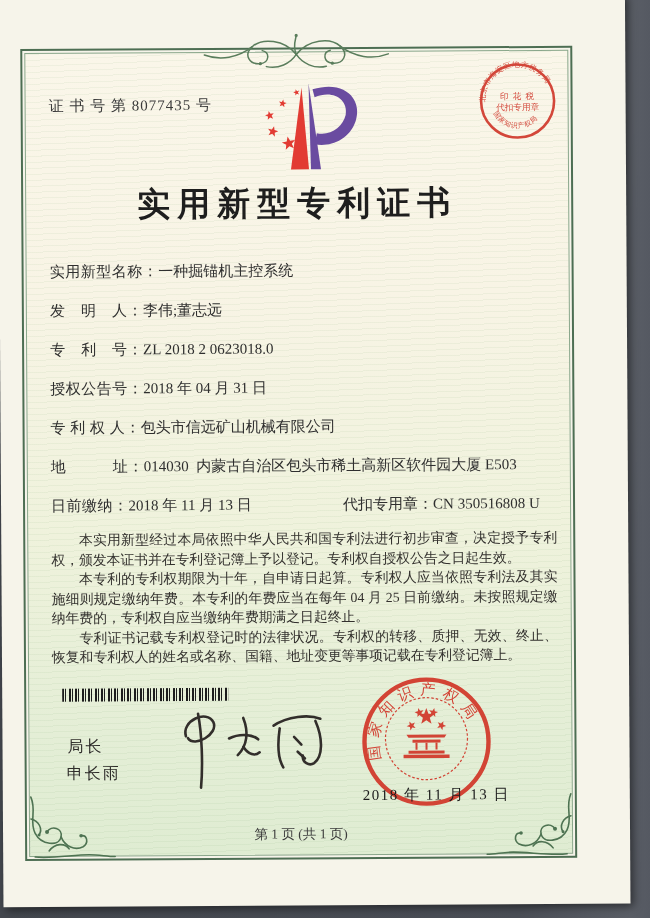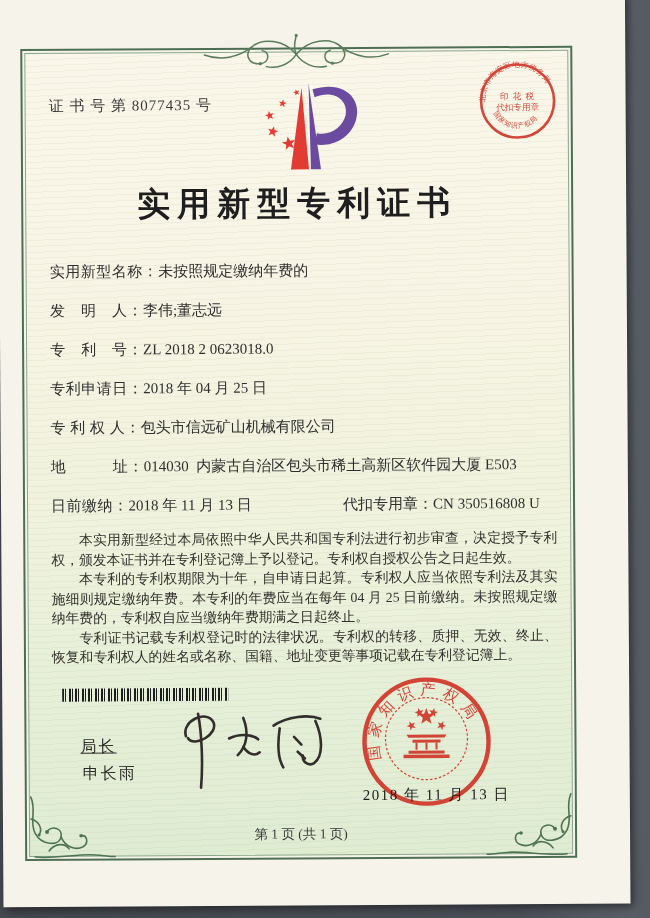--- a/index.html
+++ b/index.html
@@ -24,22 +24,22 @@
   .row .lbl{letter-spacing:.5px;margin-top:24px;}
   .row .val{white-space:pre;}
   .row2{position:absolute;left:318px;font-size:15px;color:#2f2f2f;white-space:pre;}
 
   .body-text{position:absolute;left:26px;top:480px;width:506px;font-size:13.8px;line-height:19.5px;
              color:#33312e;text-align:justify;}
   .body-text p{margin:0;text-indent:2em;}
 
   .barcode{position:absolute;left:36px;top:638px;width:166px;height:13px;
       background:repeating-linear-gradient(90deg,#1d1d1d 0 1.5px,transparent 1.5px 3px,#1d1d1d 3px 3.8px,transparent 3.8px 7px,#1d1d1d 7px 8.6px,transparent 8.6px 10.2px,#1d1d1d 10.2px 10.9px,transparent 10.9px 13px);}
-  .dir-title{position:absolute;left:54px;top:686px;font-size:16px;color:#2e2c2a;letter-spacing:2px;text-decoration:underline;}
-  .dir-name{position:absolute;left:40px;top:713px;font-size:16px;color:#2e2c2a;letter-spacing:2px;margin-left:16px;}
+  .dir-title{position:absolute;left:41px;top:686px;font-size:16px;color:#2e2c2a;letter-spacing:2px;}
+  .dir-name{position:absolute;left:40px;top:713px;font-size:16px;color:#2e2c2a;letter-spacing:2px;}
   .signature{position:absolute;left:132px;top:652px;width:180px;height:95px;}
 
   .seal-top{position:absolute;left:455px;top:13px;width:80px;height:80px;opacity:.92;}
   .seal-bottom{position:absolute;left:332px;top:626px;width:136px;height:136px;opacity:.95;}
   .seal-date{position:absolute;left:336px;top:737px;font-size:15px;color:#1c1c1c;letter-spacing:1.5px;white-space:pre;z-index:5;}
 
   .footer{position:absolute;left:0;top:776px;width:100%;text-align:center;font-size:13.5px;color:#3c3c3c;white-space:pre;}
 
   .orn-top{position:absolute;left:178px;top:-16px;width:192px;height:42px;z-index:4;}
   .orn-bl{position:absolute;left:-2px;bottom:-2px;width:92px;height:66px;z-index:4;}
@@ -114,24 +114,24 @@
             <use href="#st-l" transform="translate(40,13) scale(0.55) rotate(-15)"></use>
             <use href="#st-l" transform="translate(26,24) scale(0.68) rotate(10)"></use>
             <use href="#st-l" transform="translate(13,36) scale(0.78) rotate(-12)"></use>
             <use href="#st-l" transform="translate(16,52) scale(0.92) rotate(14)"></use>
             <use href="#st-l" transform="translate(32,64) scale(1.18) rotate(-10)"></use>
           </g>
         </svg>
 
         <div class="title">实用新型专利证书</div>
 
-        <div class="row" style="top:212px"><span class="lbl">实用新型名称：</span><span class="val">未按照规定缴纳年费的</span></div>
+        <div class="row" style="top:212px"><span class="lbl">实用新型名称：</span><span class="val">一种掘锚机主控系统</span></div>
         <div class="row" style="top:251px"><span class="lbl">发　明　人：</span><span class="val">李伟;董志远</span></div>
         <div class="row" style="top:290px"><span class="lbl">专　利　号：</span><span class="val">ZL 2018 2 0623018.0</span></div>
-        <div class="row" style="top:329px"><span class="lbl">专利申请日：</span><span class="val">2018 年 04 月 25 日</span></div>
+        <div class="row" style="top:329px"><span class="lbl">授权公告号：</span><span class="val">2018 年 04 月 31 日</span></div>
         <div class="row" style="top:368px"><span class="lbl">专 利 权 人：</span><span class="val">包头市信远矿山机械有限公司</span></div>
         <div class="row" style="top:407px"><span class="lbl">地　　　址：</span><span class="val">014030  内蒙古自治区包头市稀土高新区软件园大厦 E503</span></div>
         <div class="row" style="top:446px"><span class="lbl">日前缴纳：</span><span class="val">2018 年 11 月 13 日</span></div>
         <div class="row2" style="top:446px"><span class="lbl">代扣专用章：</span><span class="val">CN 350516808 U</span></div>
 
         <div class="body-text">
           <p>本实用新型经过本局依照中华人民共和国专利法进行初步审查，决定授予专利权，颁发本证书并在专利登记簿上予以登记。专利权自授权公告之日起生效。</p>
           <p>本专利的专利权期限为十年，自申请日起算。专利权人应当依照专利法及其实施细则规定缴纳年费。本专利的年费应当在每年 04 月 25 日前缴纳。未按照规定缴纳年费的，专利权自应当缴纳年费期满之日起终止。</p>
           <p>专利证书记载专利权登记时的法律状况。专利权的转移、质押、无效、终止、恢复和专利权人的姓名或名称、国籍、地址变更等事项记载在专利登记簿上。</p>
         </div>

